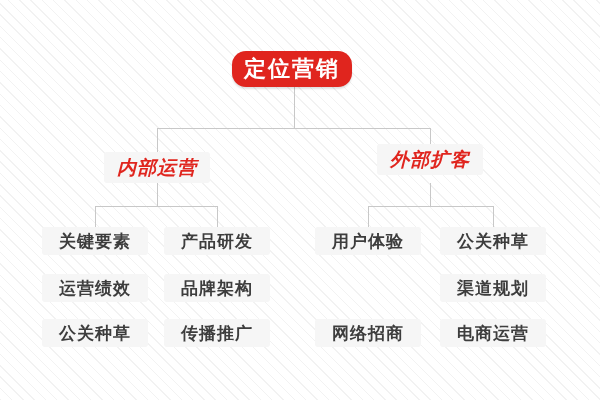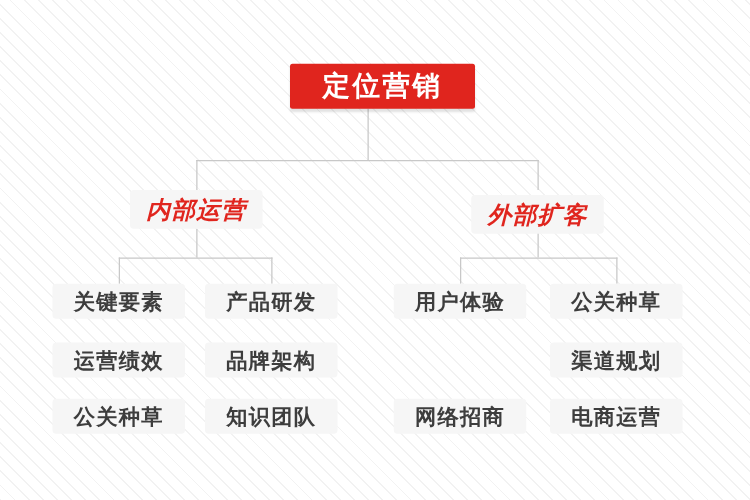--- a/index.html
+++ b/index.html
@@ -31,39 +31,39 @@
     position: absolute;
     display: flex;
     align-items: center;
     justify-content: center;
     font-weight: bold;
     white-space: nowrap;
     box-sizing: border-box;
   }
   .root-node {
     left: 232px; top: 51px;
-    width: 148px; height: 36px;
+    width: 120px; height: 36px;
     background: var(--accent-red);
     color: #ffffff;
     font-size: 22px;
     letter-spacing: 2px;
-    border-radius: 2px;
+    border-radius: 14px;
     box-shadow: 0 2px 2px rgba(0,0,0,0.12);
   }
   .branch-node {
     width: 106px; height: 31px;
     background: var(--node-bg);
     color: var(--accent-red);
     font-size: 19px;
     letter-spacing: 1px;
     border-radius: 3px;
     font-style: italic;
   }
   .branch-left  { left: 104px; top: 152px; }
-  .branch-right { left: 377px; top: 156px; }
+  .branch-right { left: 377px; top: 144px; }
   .leaf-node {
     width: 106px; height: 28px;
     background: var(--node-bg);
     color: var(--leaf-text);
     font-size: 17px;
     letter-spacing: 1px;
     border-radius: 3px;
   }
   .line {
     position: absolute;
@@ -112,21 +112,21 @@
   <div class="node root-node">定位营销</div>
 
   <div class="node branch-node branch-left">内部运营</div>
   <div class="node branch-node branch-right">外部扩客</div>
 
   <div class="node leaf-node lc1 row1">关键要素</div>
   <div class="node leaf-node lc2 row1">产品研发</div>
   <div class="node leaf-node lc2 row2">品牌架构</div>
   <div class="node leaf-node lc1 row2">运营绩效</div>
   <div class="node leaf-node lc1 row3">公关种草</div>
-  <div class="node leaf-node lc2 row3">知识团队</div>
+  <div class="node leaf-node lc2 row3">传播推广</div>
 
   <div class="node leaf-node rc1 row1">用户体验</div>
   <div class="node leaf-node rc2 row1">公关种草</div>
   <div class="node leaf-node rc2 row2">渠道规划</div>
   <div class="node leaf-node rc1 row3">网络招商</div>
   <div class="node leaf-node rc2 row3">电商运营</div>
 
 </div>
 
 </body></html>

